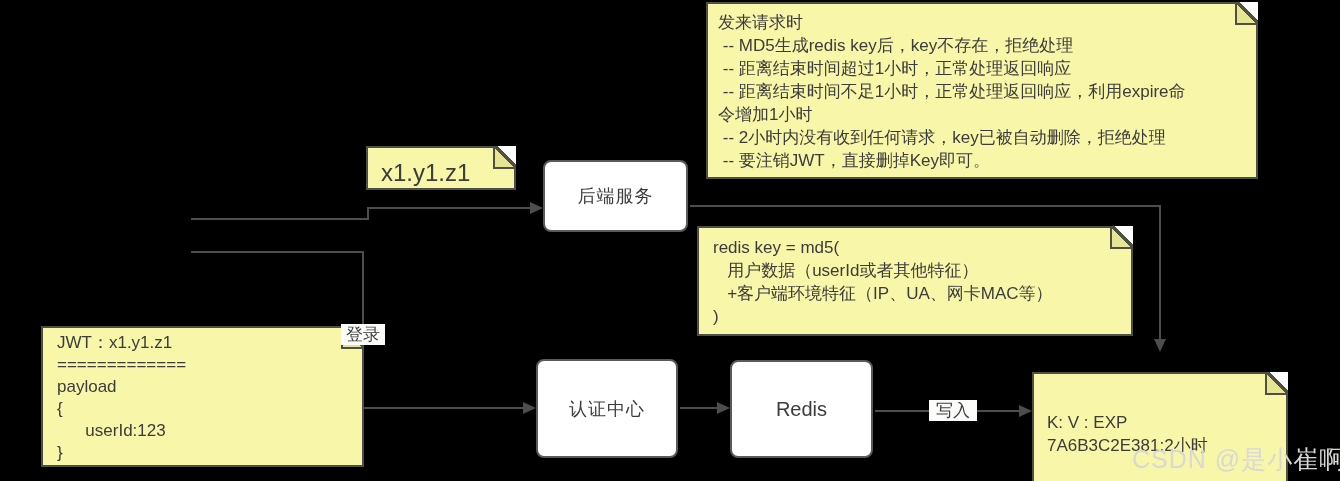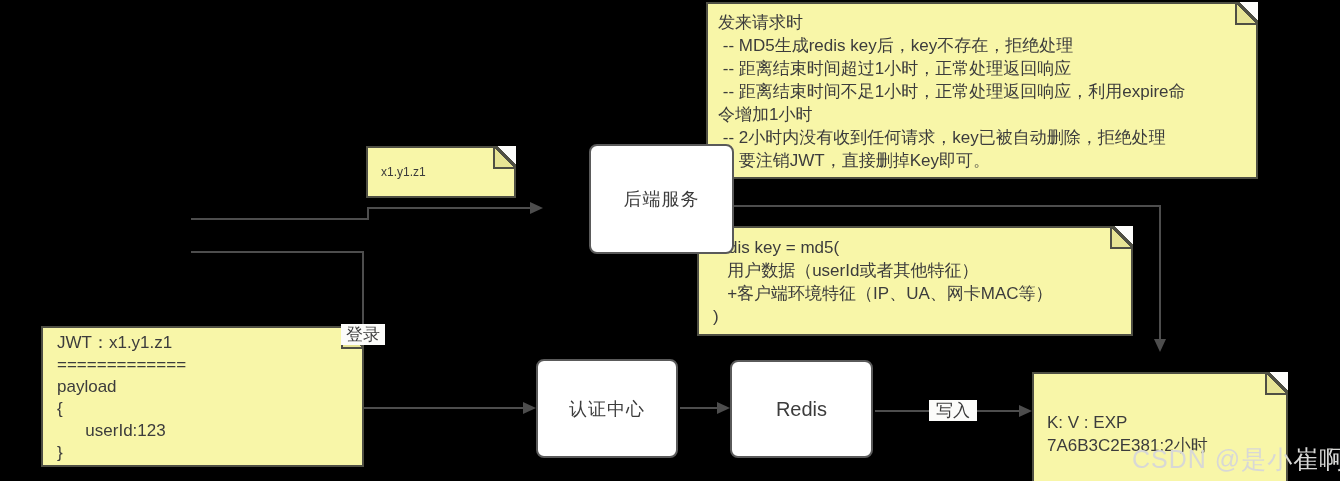--- a/index.html
+++ b/index.html
@@ -12,38 +12,38 @@
   .wire { stroke:#4d4d4d; stroke-width:2; fill:none; }
   .arrowhead { fill:#4d4d4d; stroke:none; }
 
   .box {
     position:absolute; box-sizing:border-box; z-index:2;
     background:#ffffff; border:2px solid #5a5a5a; border-radius:8px;
     display:flex; align-items:center; justify-content:center;
     font-size:18px; letter-spacing:1px;
   }
   #box-client  { left:34px;  top:195px; width:157px; height:114px; }
-  #box-backend { left:543px; top:144px; width:145px; height:110px;margin-left:46px; }
+  #box-backend { left:543px; top:160px; width:145px; height:72px; }
   #box-auth    { left:536px; top:359px; width:142px; height:99px;  }
   #box-redis   { left:730px; top:360px; width:143px; height:98px; font-size:20px; letter-spacing:0; }
 
   .note {
     position:absolute; box-sizing:border-box; z-index:2;
     background:#f8f6a8; border:2px solid #4f4f44;
     font-size:17px; line-height:23px;
   }
   .note-text { white-space:pre; }
   .fold {
     position:absolute; top:-2px; right:-2px; width:23px; height:23px;
     box-sizing:border-box;
     background:linear-gradient(to top right,#e7e494 0 45%,#4f4f44 45% 55%,#fcfcfa 55% 100%);
     border-left:2px solid #4f4f44; border-bottom:2px solid #4f4f44;
   }
   #note-request  { left:706px; top:2px;   width:552px; height:177px; padding:7px 10px; }
-  #note-token    { left:366px; top:146px; width:150px; height:52px;  padding:13px 0 0 13px; font-size:12px; }
+  #note-token    { left:366px; top:146px; width:150px; height:44px;  padding:13px 0 0 13px; font-size:24px; }
   #note-rediskey { left:697px; top:226px; width:436px; height:110px; padding:8px 14px; }
   #note-jwt      { left:41px;  top:326px; width:323px; height:141px; padding:4px 14px; line-height:22px; }
   #note-kv       { left:1032px;top:372px; width:256px; height:116px; padding:37px 0 0 13px; }
 
   .edge-label {
     position:absolute; z-index:3; background:#fcfcfa;
     font-size:17px; text-align:center; line-height:21px;
   }
   #label-ops   { left:912px; top:196px; width:166px; }
   #label-login { left:341px; top:324px; width:44px;  }

